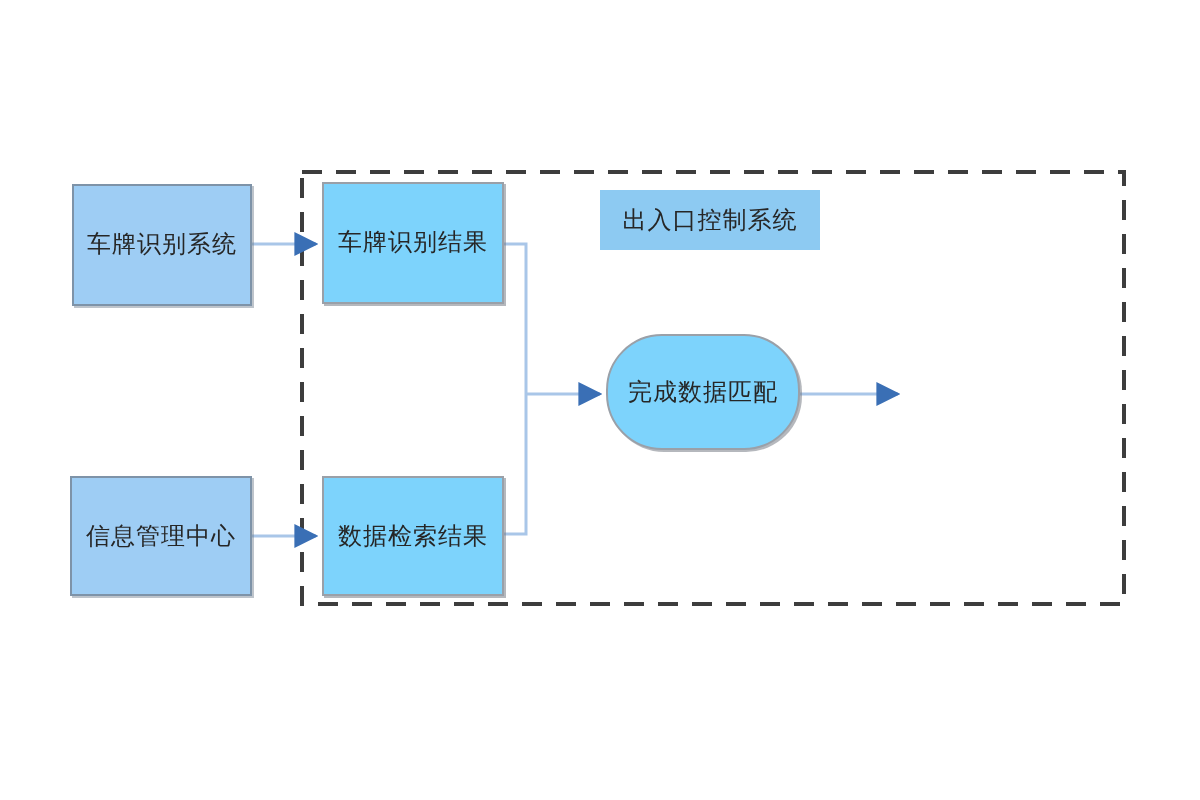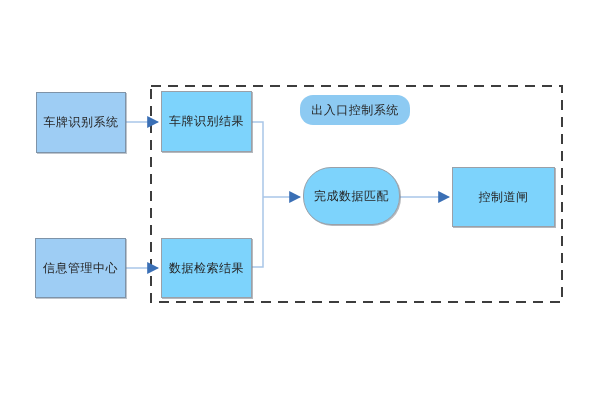--- a/index.html
+++ b/index.html
@@ -46,21 +46,20 @@
   .container-badge {
     position: absolute;
     z-index: 2;
     display: flex;
     align-items: center;
     justify-content: center;
     box-sizing: border-box;
     background: #8dcaf2;
     font-size: 12px;
     letter-spacing: 0.5px;
-    border-radius: 13px;
   }
   
   #node-plate-system   { left: 36px;  top: 92px;  width: 90px;  height: 61px; }
   #node-info-center    { left: 35px;  top: 238px; width: 91px;  height: 60px; }
   #node-plate-result   { left: 161px; top: 91px;  width: 91px;  height: 61px; }
   #node-search-result  { left: 161px; top: 238px; width: 91px;  height: 60px; }
   #node-data-matching  { left: 303px; top: 167px; width: 97px;  height: 58px; border-radius: 28px; }
   #node-gate-control   { left: 452px; top: 167px; width: 103px; height: 60px; }
   #badge-system-title  { left: 300px; top: 95px;  width: 110px; height: 30px; }
 </style>
@@ -104,21 +103,18 @@
   </div>
 
   <div id="node-search-result" class="node node-internal">
     <span>数据检索结果</span>
   </div>
 
   <div id="node-data-matching" class="node node-internal">
     <span>完成数据匹配</span>
   </div>
 
-  <div id="node-gate-control" class="node node-internal">
-    <span>控制道闸</span>
-  </div>
 
   <div id="badge-system-title" class="container-badge">
     <span>出入口控制系统</span>
   </div>
 
 </div>
 
 </body></html>

